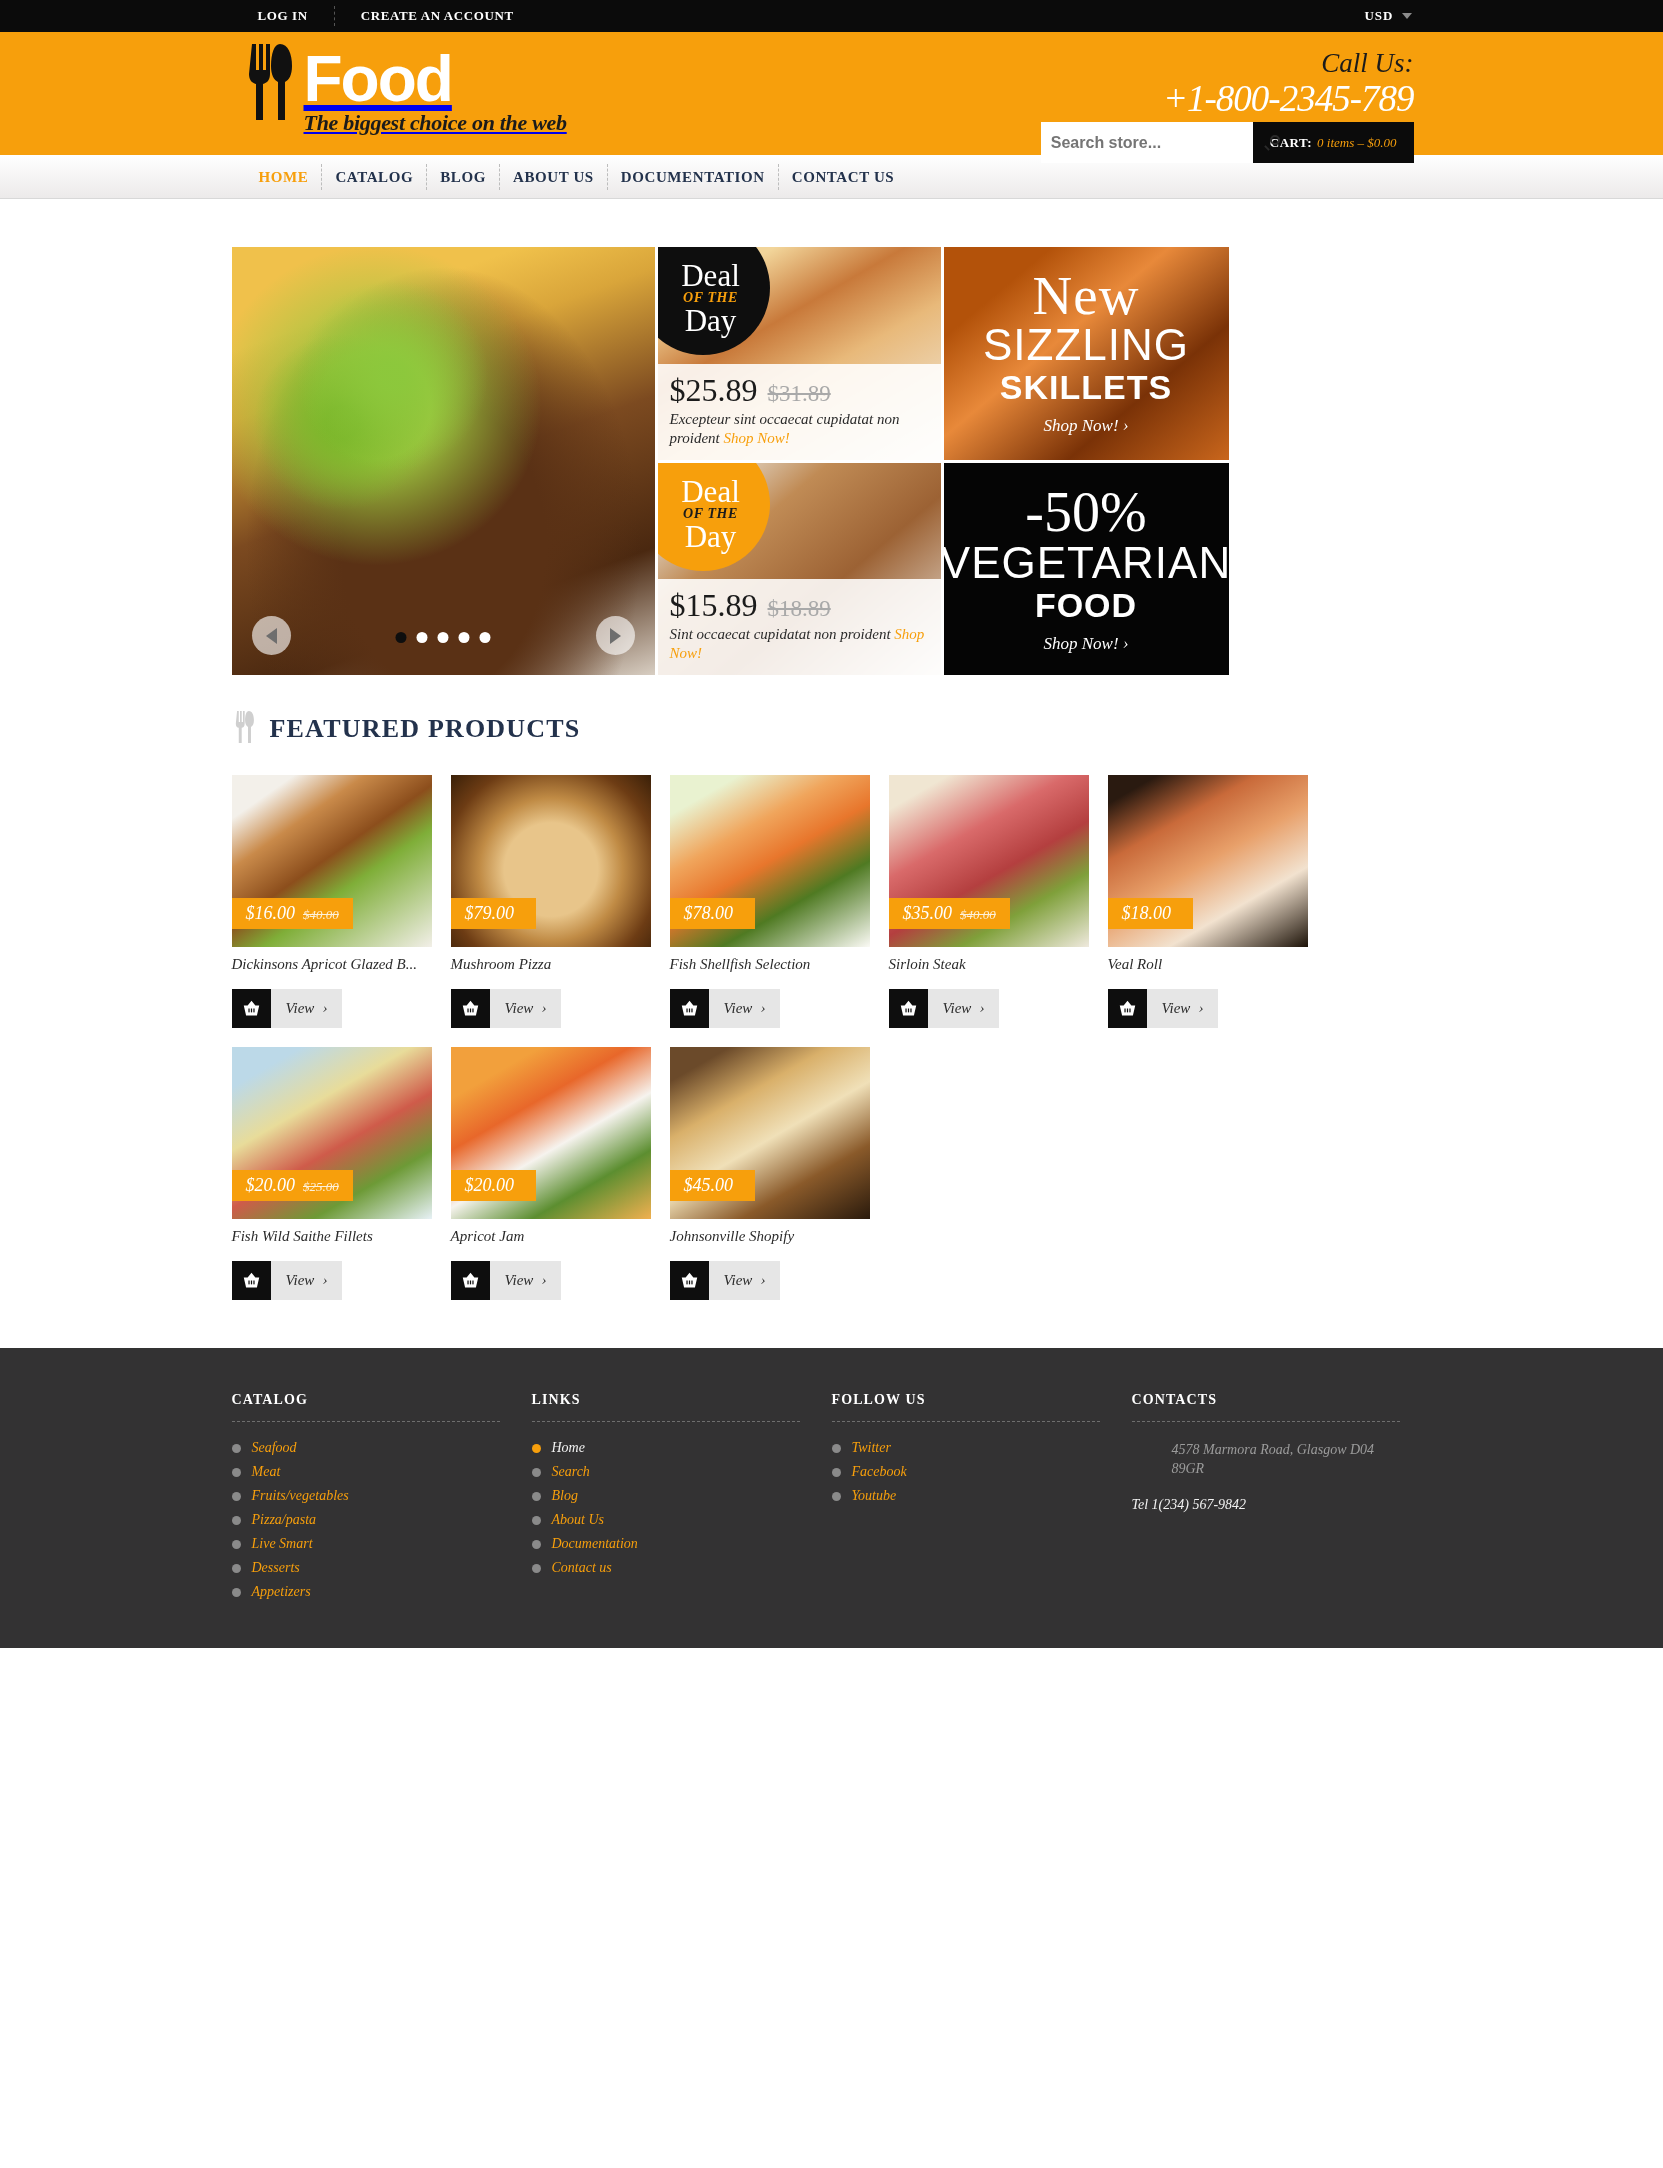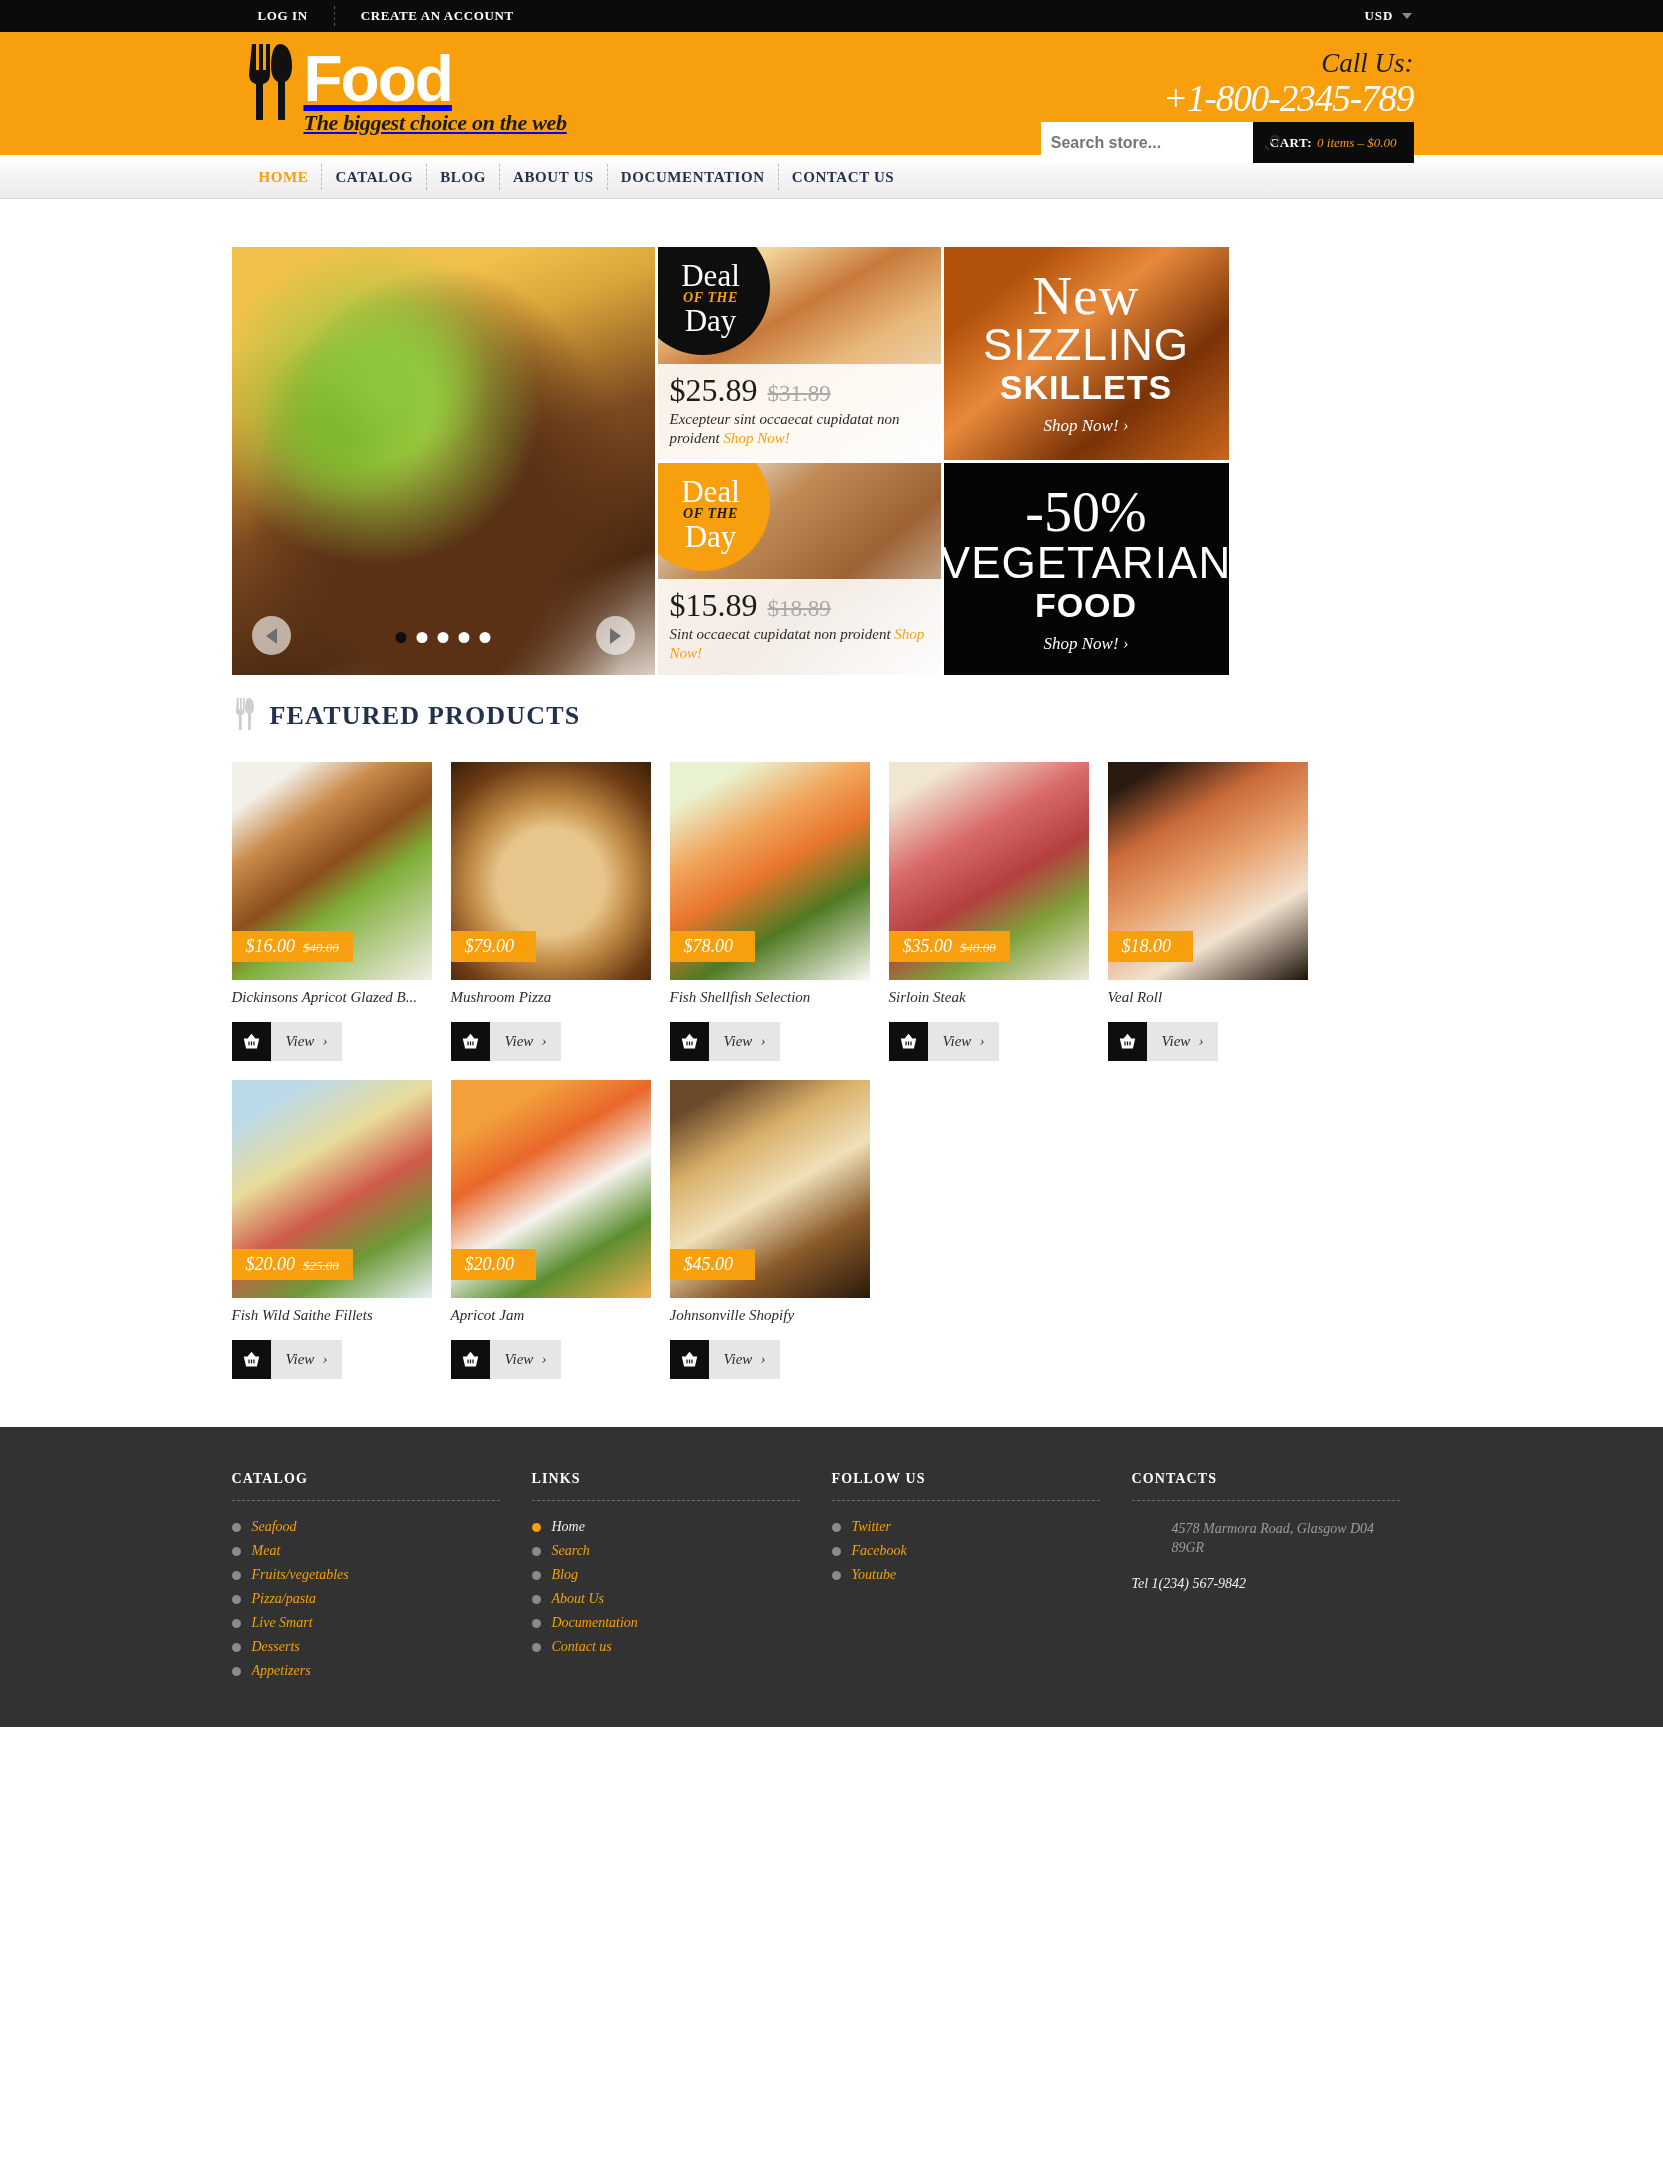--- a/index.html
+++ b/index.html
@@ -131,28 +131,28 @@
   .pz-new {
     color:#fff; font-size:55px; line-height:52px; font-family:"Liberation Serif", serif;
     letter-spacing:1px;
   }
   .pz-line2 { color:#fff; font-size:44px; line-height:46px; font-family:"Liberation Sans", sans-serif; font-weight:300; letter-spacing:1px;}
   .pz-line3 { color:#fff; font-size:34px; line-height:38px; font-family:"Liberation Sans", sans-serif; font-weight:700; letter-spacing:1px;}
   .pz-50 { color:#fff; font-size:56px; line-height:56px; font-family:"Liberation Serif", serif; }
   .pz-shop { color:#fff; font-size:17px; font-style:italic; font-family:"Liberation Serif", serif; margin-top:10px; text-decoration:none;}
 
   
-  .featured-head { display:flex; align-items:center; gap:13px; margin-top:23px; padding-left:2px;}
+  .featured-head { display:flex; align-items:center; gap:13px; margin-top:36px; padding-left:2px;}
   .featured-title {
     font-size:26px; font-weight:700; font-family:"Liberation Serif", serif;
     color:#23324c; letter-spacing:1.2px;
   }
   .products { display:flex; flex-wrap:wrap; gap:19px; margin-top:28px; }
   .card { width:200px; }
-  .card-img { width:200px; height:218px; position:relative; overflow:hidden; }
+  .card-img { width:200px; height:172px; position:relative; overflow:hidden; }
   .price-tag {
     position:absolute; left:0; bottom:18px; background:#f79f0c; color:#fff;
     padding:5px 14px; display:flex; align-items:baseline; gap:8px;
   }
   .pt-new { font-size:18px; font-family:"Liberation Serif", serif; font-style:italic;}
   .pt-old { font-size:13px; font-family:"Liberation Serif", serif; font-style:italic; text-decoration:line-through; opacity:.85;}
   .card-name {
     font-size:15px; font-style:italic; color:#2b2b2b;
     font-family:"Liberation Serif", serif; margin-top:9px; white-space:nowrap;
   }

